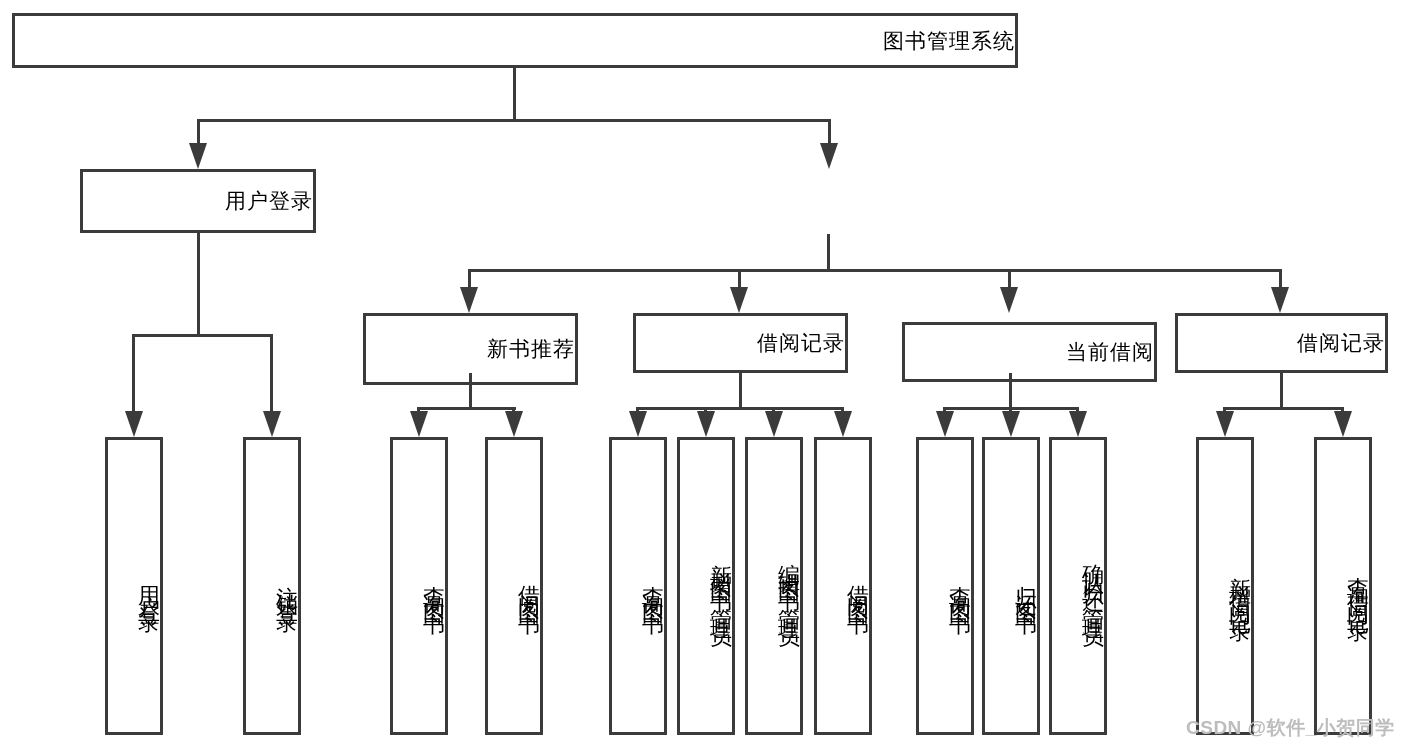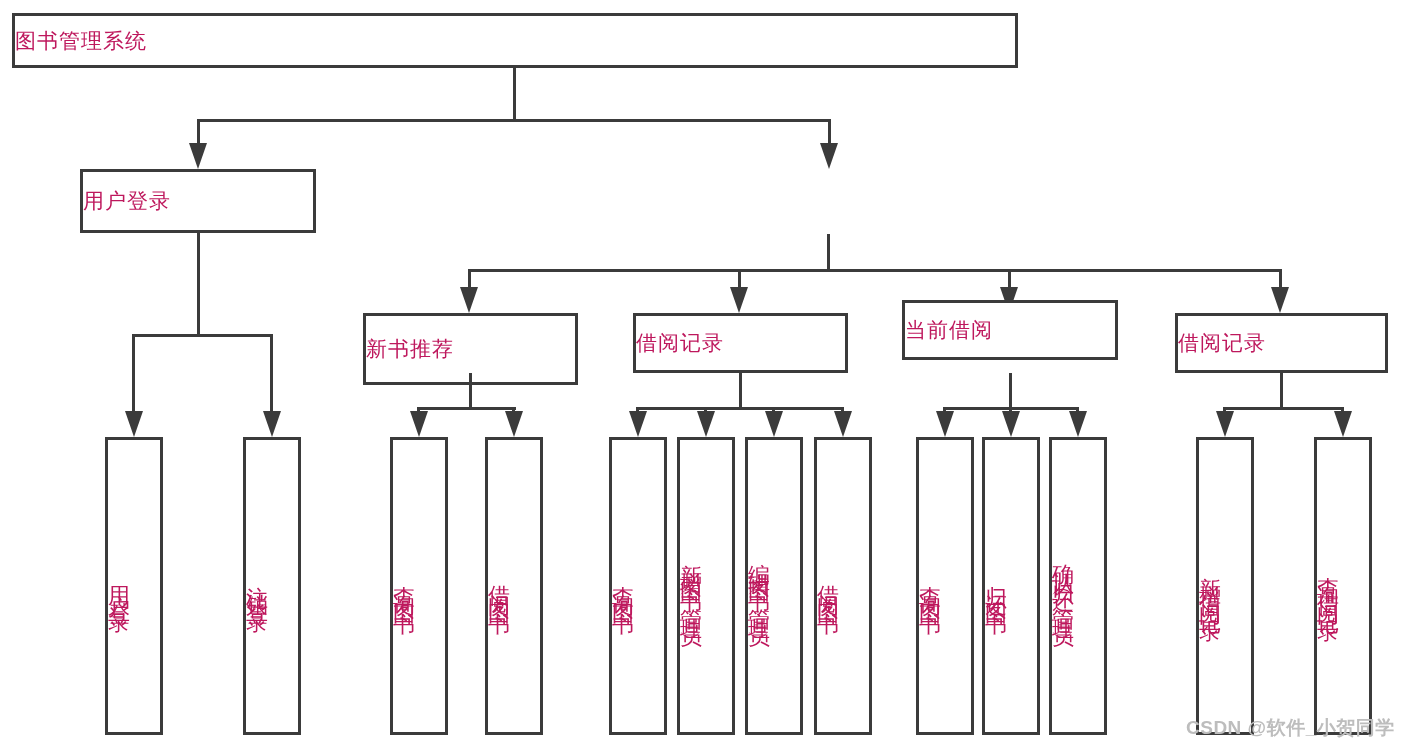--- a/index.html
+++ b/index.html
@@ -2,22 +2,22 @@
 <html><head>
 <meta charset="utf-8">
 <style>
   html, body { margin:0; padding:0; background:#ffffff; }
   #stage {
     position:relative; width:1405px; height:747px; background:#ffffff;
     font-family:"Liberation Sans","DejaVu Sans",sans-serif; overflow:hidden;
   }
   .box {
     position:absolute; box-sizing:border-box; background:#ffffff;
-    border:3px solid #3b3b3b; display:flex; align-items:center; justify-content:flex-start;
-    color:#be185d;
+    border:3px solid #3b3b3b; display:flex; align-items:center; justify-content:flex-end;
+    color:#000000;
   }
   .hbox span { font-size:21px; letter-spacing:1px; white-space:nowrap; }
   .vbox { width:58px; height:298px; }
   .vbox span {
     writing-mode:vertical-rl; text-orientation:mixed;
     font-size:22px; letter-spacing:9px; line-height:1;
   }
   .line { position:absolute; display:block; background:#3b3b3b; }
   .arr {
     position:absolute; display:block; width:0; height:0;
@@ -66,21 +66,21 @@
   <i class="arr" style="left:730px;top:287px"></i>
   <i class="arr" style="left:1000px;top:287px"></i>
   <i class="arr" style="left:1271px;top:287px"></i>
 
   <div class="box hbox" style="left:363px;top:313px;width:215px;height:72px">
     <span>新书推荐</span>
   </div>
   <div class="box hbox" style="left:633px;top:313px;width:215px;height:60px">
     <span>借阅记录</span>
   </div>
-  <div class="box hbox" style="left:902px;top:300px;width:216px;height:60px">
+  <div class="box hbox" style="left:902px;top:322px;width:255px;height:60px">
     <span>当前借阅</span>
   </div>
   <div class="box hbox" style="left:1175px;top:313px;width:213px;height:60px">
     <span>借阅记录</span>
   </div>
 
   <i class="line" style="left:469px;top:373px;width:3px;height:37px"></i>
   <i class="line" style="left:417px;top:407px;width:99px;height:3px"></i>
   <i class="line" style="left:417px;top:407px;width:3px;height:12px"></i>
   <i class="line" style="left:512px;top:407px;width:3px;height:12px"></i>

